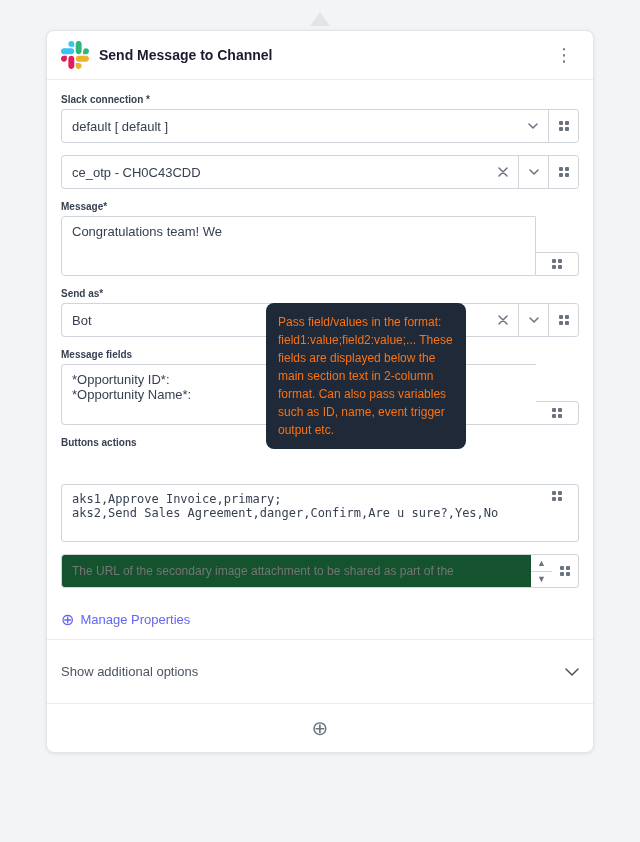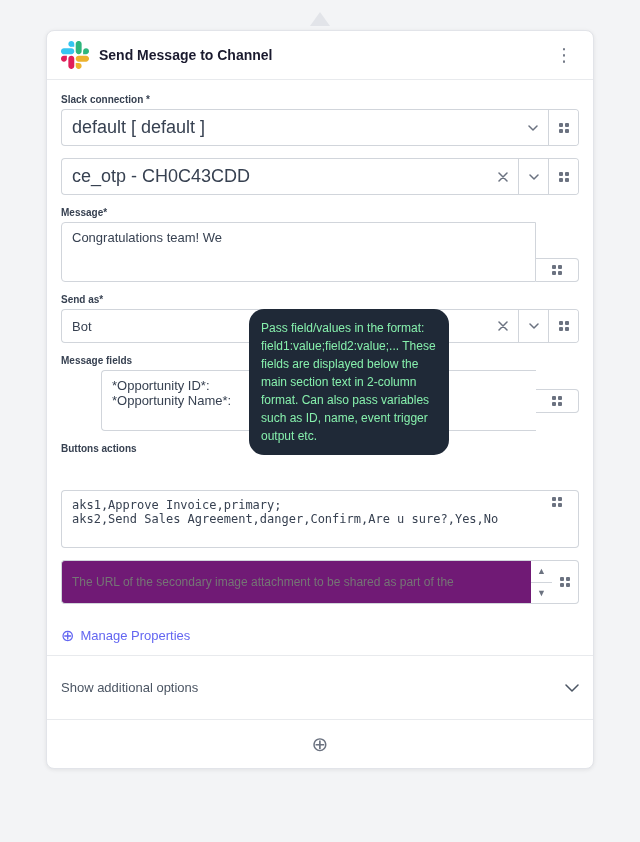--- a/index.html
+++ b/index.html
@@ -97,21 +97,21 @@
       align-items: stretch;
       gap: 0;
     }
 
     .field-input {
       flex: 1;
       border: 1px solid #d1d5db;
       border-right: none;
       border-radius: 4px 0 0 4px;
       padding: 7px 10px;
-      font-size: 18px;
+      font-size: 13px;
       color: #374151;
       background: #fff;
       outline: none;
       min-height: 34px;
     }
 
     .input-actions {
       display: flex;
       border: 1px solid #d1d5db;
       border-left: none;
@@ -186,22 +186,21 @@
       border-left: none;
       border-radius: 0 4px 4px 0;
       background: #fff;
       display: flex;
       align-items: flex-start;
       padding: 4px 6px;
     }
 
     .message-fields-row {
       display: flex;
-      align-items: center;
-      margin-left: 40px;
+      align-items: flex-end;
     }
 
     .message-fields-textarea {
       flex: 1;
       border: 1px solid #d1d5db;
       border-right: none;
       border-radius: 4px 0 0 4px;
       padding: 7px 10px;
       font-size: 13px;
       color: #374151;
@@ -236,24 +235,24 @@
     .image-url-wrapper {
       display: flex;
       align-items: stretch;
     }
 
     .image-url-input {
       flex: 1;
       border: 1px solid #d1d5db;
       border-right: none;
       border-radius: 4px 0 0 4px;
-      padding: 14px 10px;
+      padding: 4px 10px;
       font-size: 12px;
       color: #9ca3af;
-      background: #701a75;
+      background: #14532d;
       outline: none;
       min-height: 34px;
     }
 
     .image-url-actions {
       display: flex;
       flex-direction: column;
       border: 1px solid #d1d5db;
       border-left: none;
       border-right: none;
@@ -316,27 +315,27 @@
       justify-content: center;
       padding: 12px;
       border-top: 1px solid #e8eaed;
       cursor: pointer;
     }
 
     
     .tooltip-popup {
       position: absolute;
       top: 0;
-      left: 188px;
+      left: 205px;
       background: #1f2937;
-      color: #86efac;
+      color: #f97316;
       font-size: 12px;
       line-height: 1.5;
       padding: 10px 12px;
-      border-radius: 15px;
+      border-radius: 8px;
       width: 200px;
       z-index: 100;
       pointer-events: none;
     }
 
     .settings-icon {
       display: inline-grid;
       grid-template-columns: repeat(2, 4px);
       grid-template-rows: repeat(2, 4px);
       gap: 2px;

